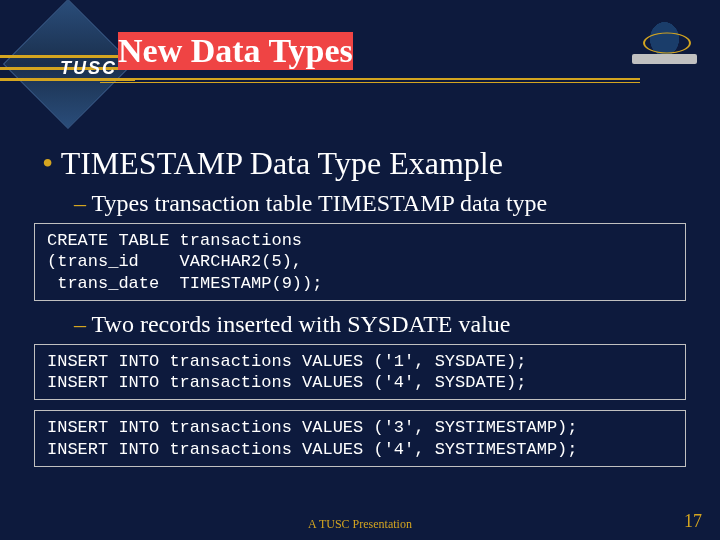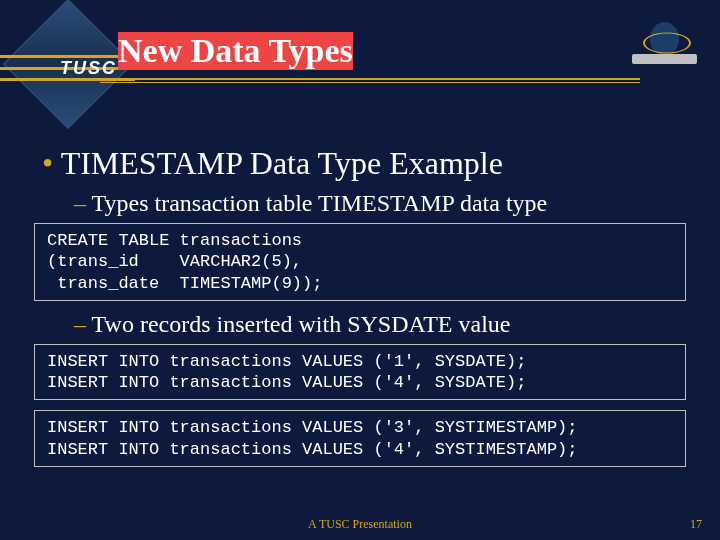--- a/index.html
+++ b/index.html
@@ -153,21 +153,21 @@
     left: 0; right: 0;
     bottom: 8px;
     text-align: center;
     font-size: 12px;
     color: #d4a520;
   }
   .page-num {
     position: absolute;
     right: 18px;
     bottom: 8px;
-    font-size: 12px;
+    font-size: 18px;
     color: #d4a520;
   }
 </style>
 </head>
 <body>
 
 <div class="header">
   <div class="logo-diamond"></div>
   <div class="logo-wings">
     <div class="wing-line"></div>

